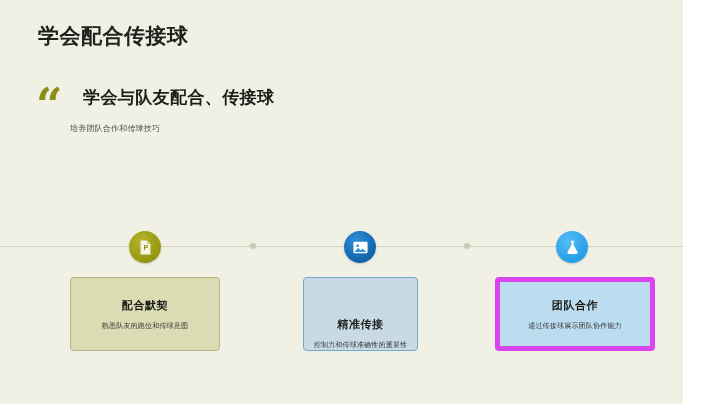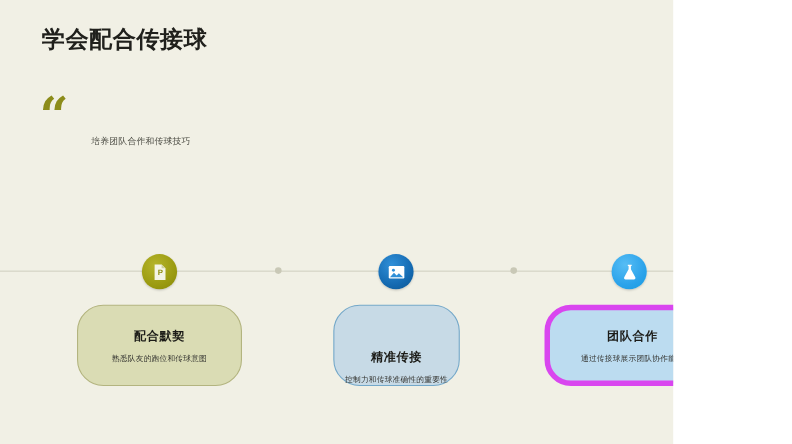--- a/index.html
+++ b/index.html
@@ -7,21 +7,21 @@
     padding: 0;
   }
   body {
     width: 720px;
     height: 404px;
     overflow: hidden;
     font-family: "Liberation Sans", "DejaVu Sans", sans-serif;
   }
   #slide {
     position: relative;
-    width: 612px;
+    width: 683px;
     height: 404px;
     background: #f1f0e5;
     overflow: hidden;
   }
 
   
   #slide-title {
     position: absolute;
     left: 38px;
     top: 22px;
@@ -56,21 +56,21 @@
     left: 47px;
     top: 0px;
     font-size: 17px;
     font-weight: bold;
     color: #1c1c18;
     letter-spacing: 0.4px;
     white-space: nowrap;
   }
   .quote-sub {
     position: absolute;
-    left: 47px;
+    left: 34px;
     top: 37px;
     font-size: 8px;
     color: #4a4a42;
     letter-spacing: 0.2px;
     white-space: nowrap;
   }
 
   
   #timeline-line {
     position: absolute;
@@ -115,21 +115,21 @@
     left: 556px;
     background: radial-gradient(circle at 38% 30%, #56bdf5 0%, #2aa2ea 62%, #189bdf 100%);
   }
   .node-icon svg { display: block; }
 
   
   .card {
     position: absolute;
     top: 277px;
     height: 74px;
-    border-radius: 24px;
+    border-radius: 4px;
     box-sizing: border-box;
     display: flex;
     flex-direction: column;
     align-items: center;
     justify-content: center;
   }
   .card.c1 {
     left: 70px;
     width: 150px;
     background: #dadcb4;
@@ -165,20 +165,21 @@
 </style>
 </head>
 <body>
 
 <div id="slide">
 
   <div id="slide-title">学会配合传接球</div>
 
   <div class="quote-block">
     <span class="quote-mark">“</span>
+    <div class="quote-heading">学会与队友配合、传接球</div>
     <div class="quote-sub">培养团队合作和传球技巧</div>
   </div>
 
   <div id="timeline-line"></div>
   <div class="timeline-dot d1"></div>
   <div class="timeline-dot d2"></div>
 
   <div class="node-icon n1">
     <svg width="17" height="17" viewBox="0 0 24 24" aria-hidden="true">
       <path d="M5 2h9l5 5v15H5z" fill="#f4f4e6"></path>

